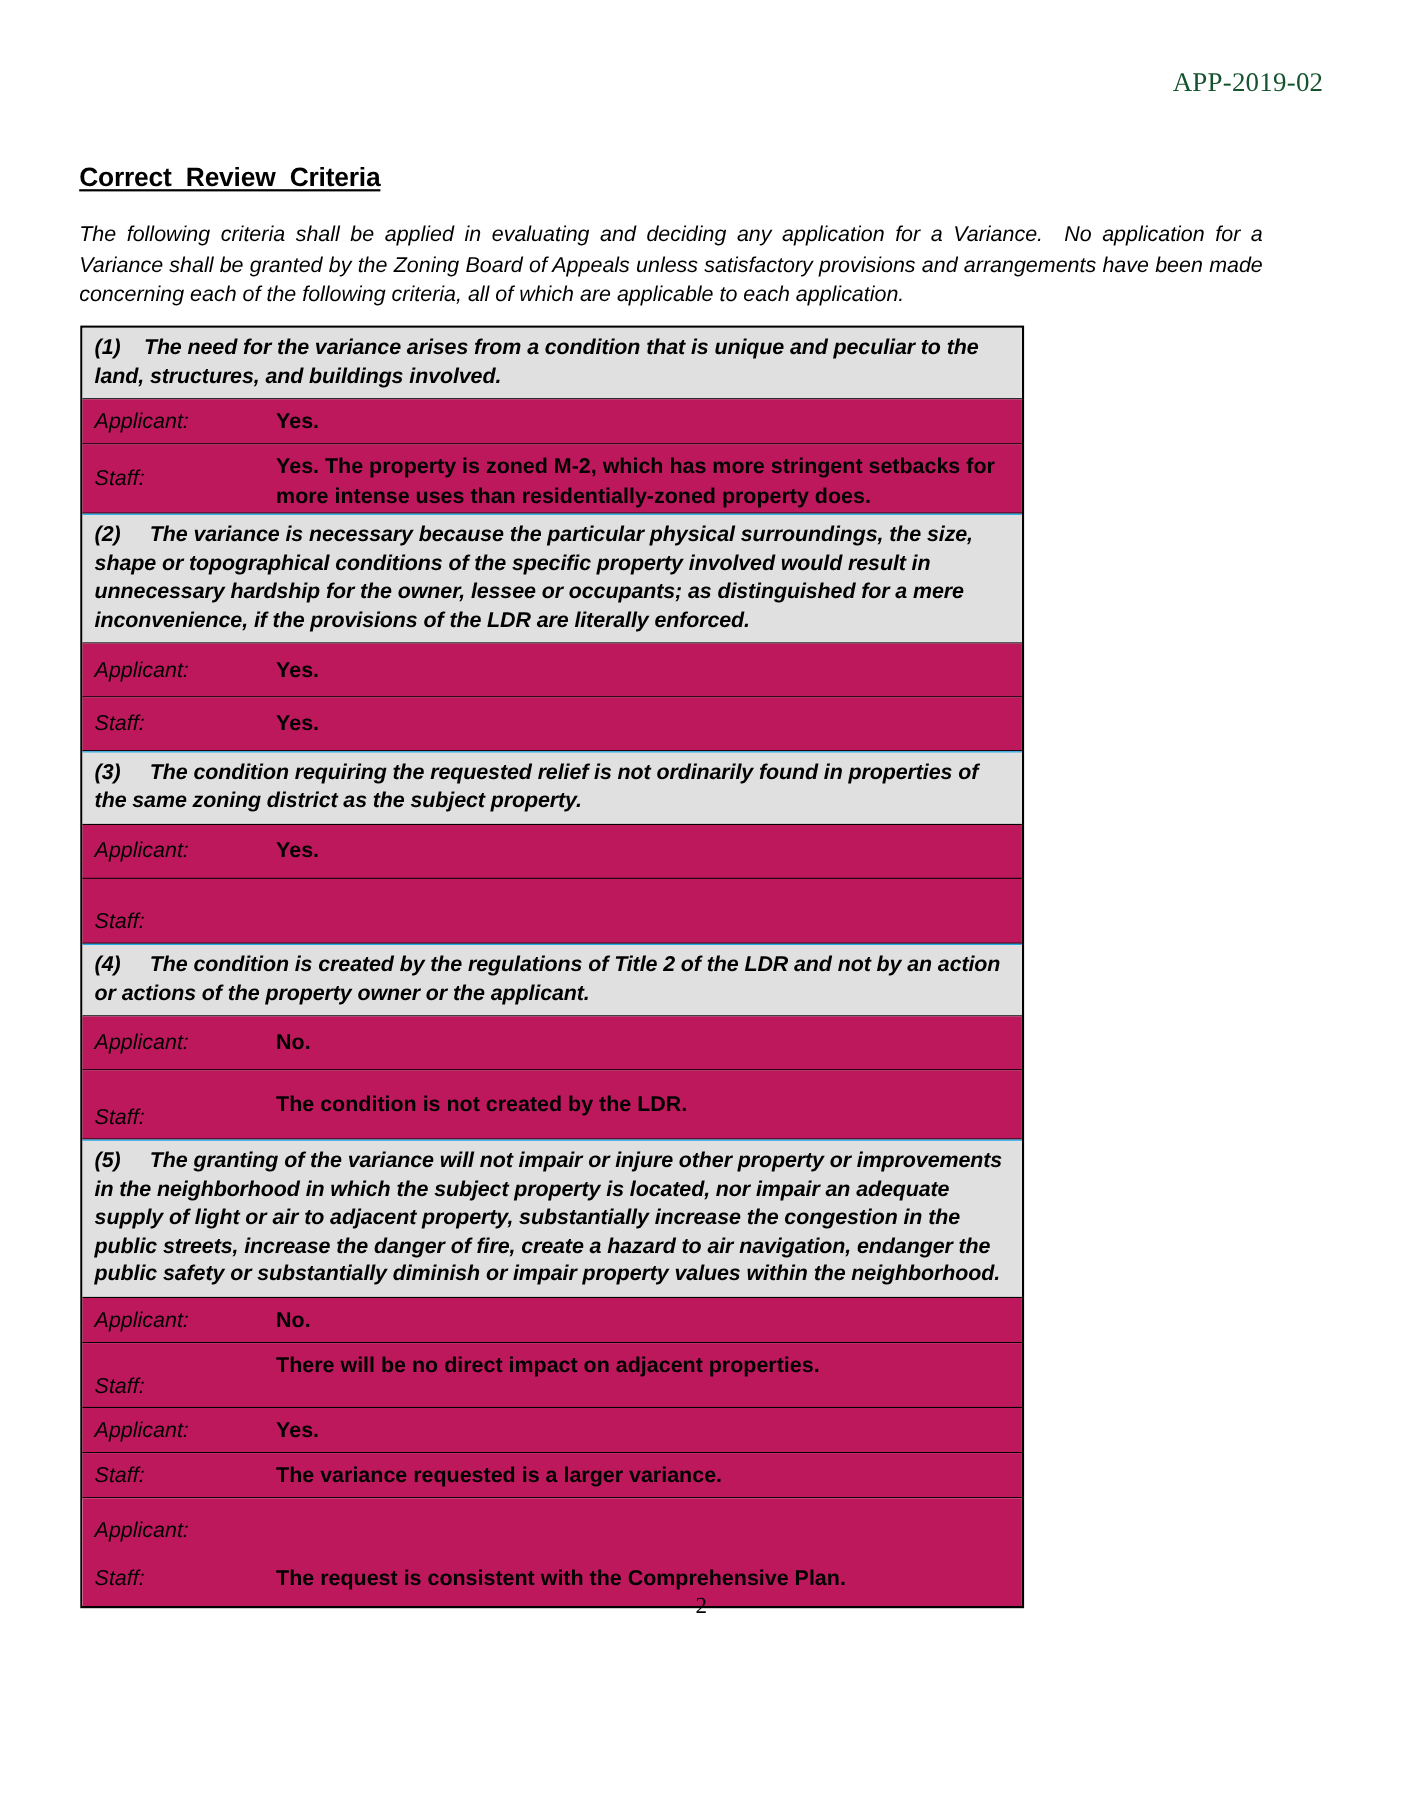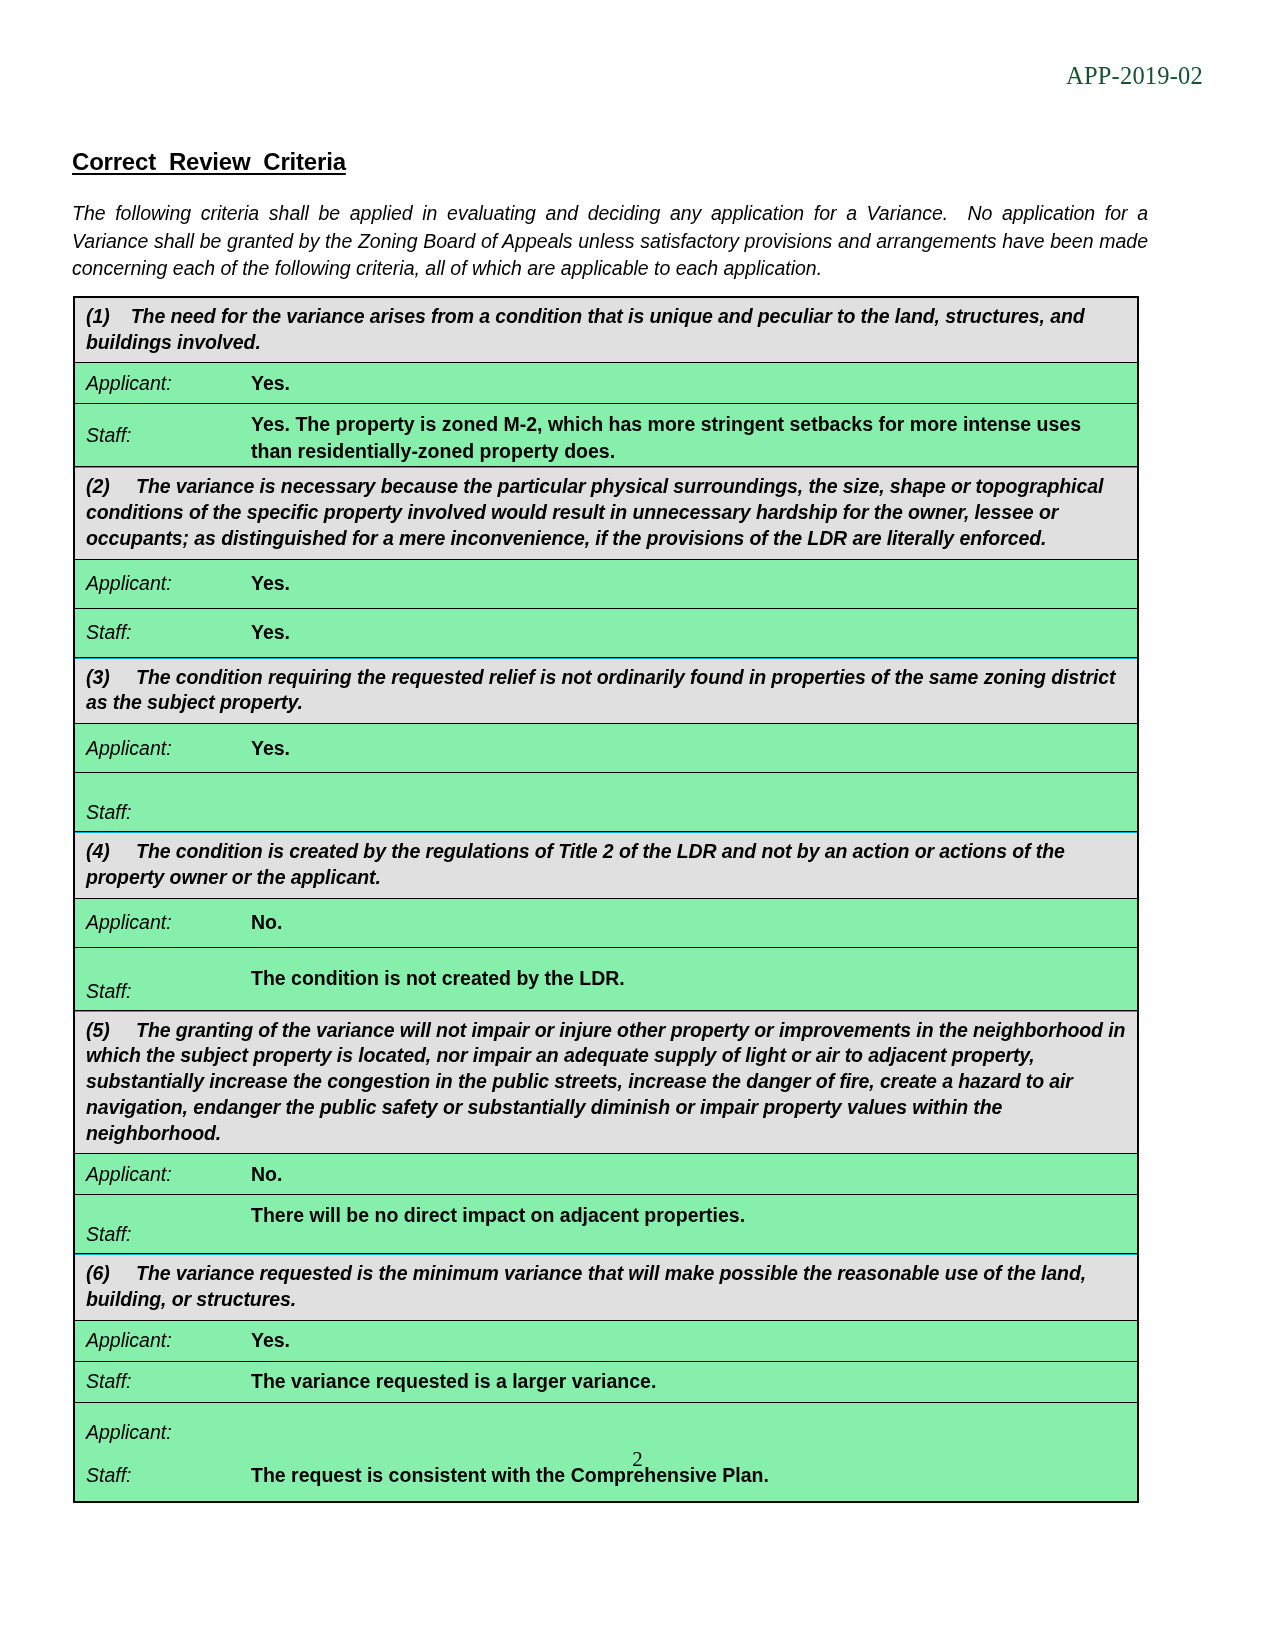--- a/index.html
+++ b/index.html
@@ -56,21 +56,21 @@
     line-height: 1.42;
     text-align: justify;
     text-justify: inter-word;
     white-space: pre-wrap;
   }
   
   .criteria-table {
     position: absolute;
     left: 73px;
     top: 296px;
-    width: 1066px;
+    width: 858px;
     border: 2px solid #000;
     box-sizing: border-box;
     background: #fff;
   }
   .crit-block { display: block; }
 
   .crit-head {
     background: #e0e0e0;
     border-bottom: 1px solid #000;
     border-top: 1px solid #0ea5e9;
@@ -81,21 +81,21 @@
     line-height: 1.32;
     white-space: pre-wrap;
     letter-spacing: -0.1px;
   }
   .crit-block:first-child > .crit-head { border-top: none; }
 
   .ans-row {
     display: flex;
     border-bottom: 1px solid #000;
     min-height: 38px;
-    background: #86efac;
+    background: #be185d;
   }
   .ans-row.no-border { border-bottom: none; }
   .ans-label {
     flex: 0 0 176px;
     padding-left: 11px;
     font-size: 19.5px;
     font-style: italic;
     box-sizing: border-box;
     display: flex;
     align-items: center;
@@ -201,21 +201,20 @@
         <div class="ans-label">Applicant:</div>
         <div class="ans-text">No.</div>
       </div>
       <div class="ans-row h-58">
         <div class="ans-label label-bottom">Staff:</div>
         <div class="ans-text text-top">There will be no direct impact on adjacent properties.</div>
       </div>
     </div>
 
     <div class="crit-block">
-      <div class="crit-head">(6)     The variance requested is the minimum variance that will make possible the reasonable use of the land, building, or structures.</div>
       <div class="ans-row h-40">
         <div class="ans-label">Applicant:</div>
         <div class="ans-text">Yes.</div>
       </div>
       <div class="ans-row h-40">
         <div class="ans-label">Staff:</div>
         <div class="ans-text">The variance requested is a larger variance.</div>
       </div>
     </div>
 

